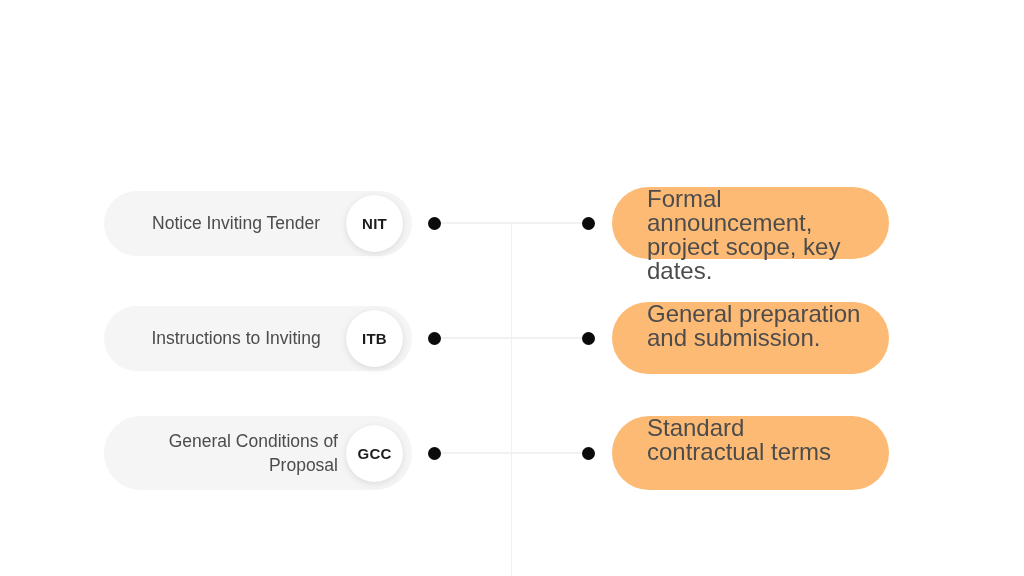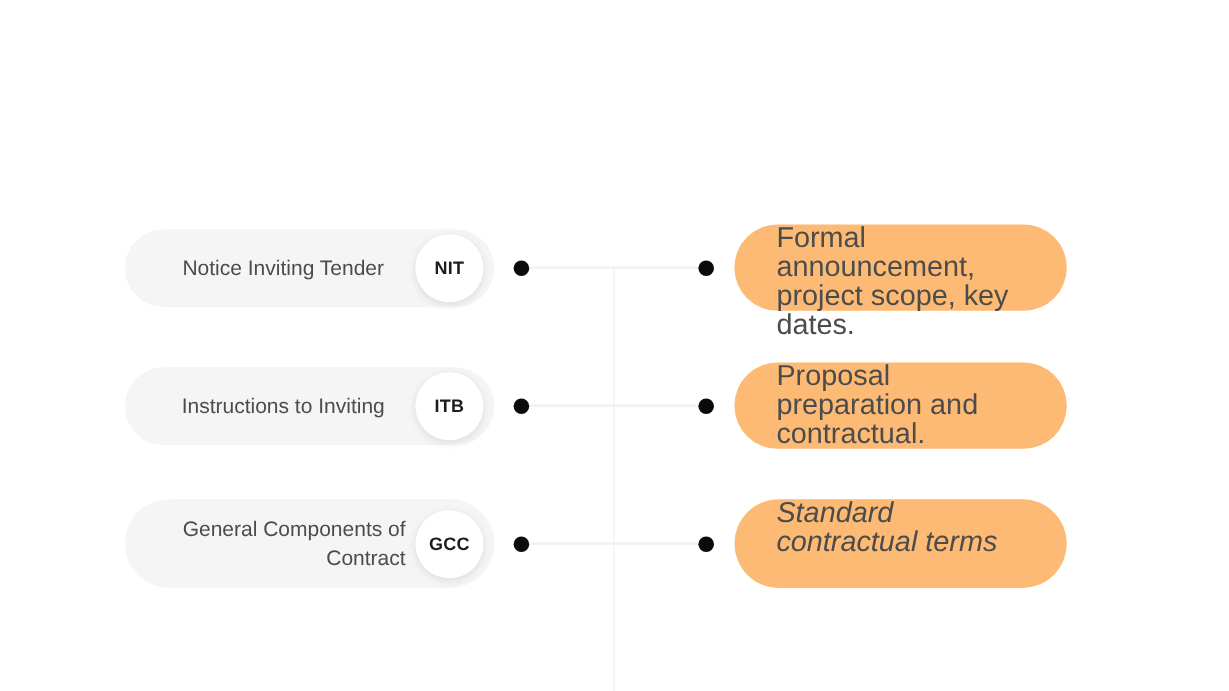--- a/index.html
+++ b/index.html
@@ -140,21 +140,20 @@
     line-height: 24px;
     text-align: left;
   }
   .right-card.h1 {
     height: 72px;
     top: -36px;
   }
   .right-card.h2 {
     height: 74px;
     top: -37px;
-    font-style: italic;
   }
   .card-text { display: block; }
 </style>
 </head>
 <body>
 
 <div id="slide">
 
 
   <div id="spine"></div>
@@ -178,27 +177,27 @@
     <div class="left-card h1">
       <span class="card-text">Instructions to Inviting</span>
     </div>
     <div class="badge">
       <span>ITB</span>
     </div>
     <div class="hline"></div>
     <div class="dot dot-left"></div>
     <div class="dot dot-right"></div>
     <div class="right-card h1">
-      <span class="card-text">Proposal preparation and contractual.</span>
+      <span class="card-text">General preparation and submission.</span>
     </div>
   </div>
 
   <div class="row row-3">
     <div class="left-card h2">
-      <span class="card-text">General Components of Contract</span>
+      <span class="card-text">General Conditions of Proposal</span>
     </div>
     <div class="badge">
       <span>GCC</span>
     </div>
     <div class="hline"></div>
     <div class="dot dot-left"></div>
     <div class="dot dot-right"></div>
     <div class="right-card h2">
       <span class="card-text">Standard contractual terms</span>
     </div>

